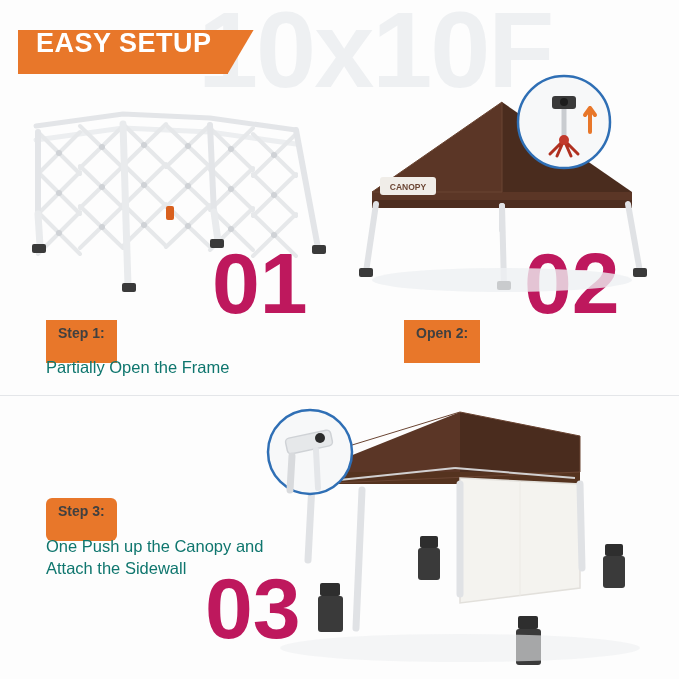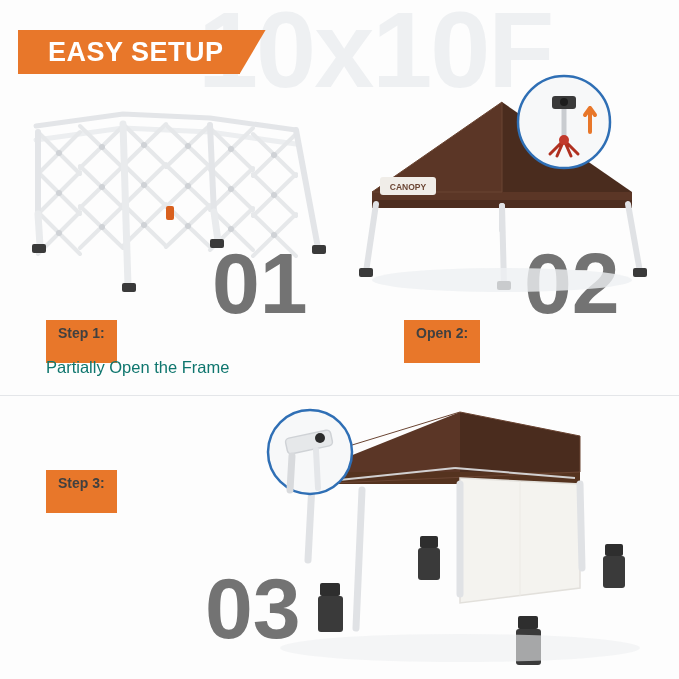--- a/index.html
+++ b/index.html
@@ -38,42 +38,41 @@
     position: absolute;
     top: 30px;
     left: 18px;
     height: 44px;
     display: flex;
     align-items: stretch;
   }
   .banner-body {
     background: #e8772a;
     display: flex;
-    align-items: center;
-    padding: 0 16px 0 30px;
+    padding: 0 16px 0 18px;
   }
   .banner-text {
     color: #ffffff;
     font-size: 27px;
     font-weight: bold;
     letter-spacing: 0.5px;
     line-height: 1;
   }
   .banner-arrow {
     width: 26px;
     background: #e8772a;
     clip-path: polygon(0 0, 100% 0, 0 100%);
   }
 
   
   .step-num {
     position: absolute;
     font-size: 86px;
     font-weight: bold;
-    color: #737373;
+    color: #be185d;
     line-height: 1;
     user-select: none;
   }
   #num01 { left: 212px; top: 240px; }
   #num02 { left: 524px; top: 240px; }
   #num03 { left: 205px; top: 565px; }
 
   
   .step-tag {
     position: absolute;
@@ -87,21 +86,21 @@
   .step-desc {
     position: absolute;
     color: #0f766e;
     font-size: 16.5px;
     line-height: 1.35;
   }
   #tag1 { left: 46px; top: 320px; }
   #desc1 { left: 46px; top: 356px; }
   #tag2 { left: 404px; top: 320px; }
   #desc2 { left: 404px; top: 356px; }
-  #tag3 { left: 46px; top: 470px; }
+  #tag3 { left: 46px; top: 498px; border-radius: 6px; }
   #desc3 { left: 46px; top: 535px; width: 260px; }
 
   
   .divider {
     position: absolute;
     left: 0;
     top: 395px;
     width: 679px;
     height: 1px;
     background: #e4e6e9;
@@ -317,14 +316,15 @@
   </div>
 
   <div class="divider"></div>
 
   <div class="step-tag" id="tag1">Step 1:</div>
   <div class="step-desc" id="desc1">Partially Open the Frame</div>
 
   <div class="step-tag" id="tag2">Open 2:</div>
 
   <div class="step-tag" id="tag3">Step 3:</div>
+  <div class="step-desc" id="desc3">One Push up the Canopy and Attach the Sidewall</div>
 
 </div>
 
 </body></html>

